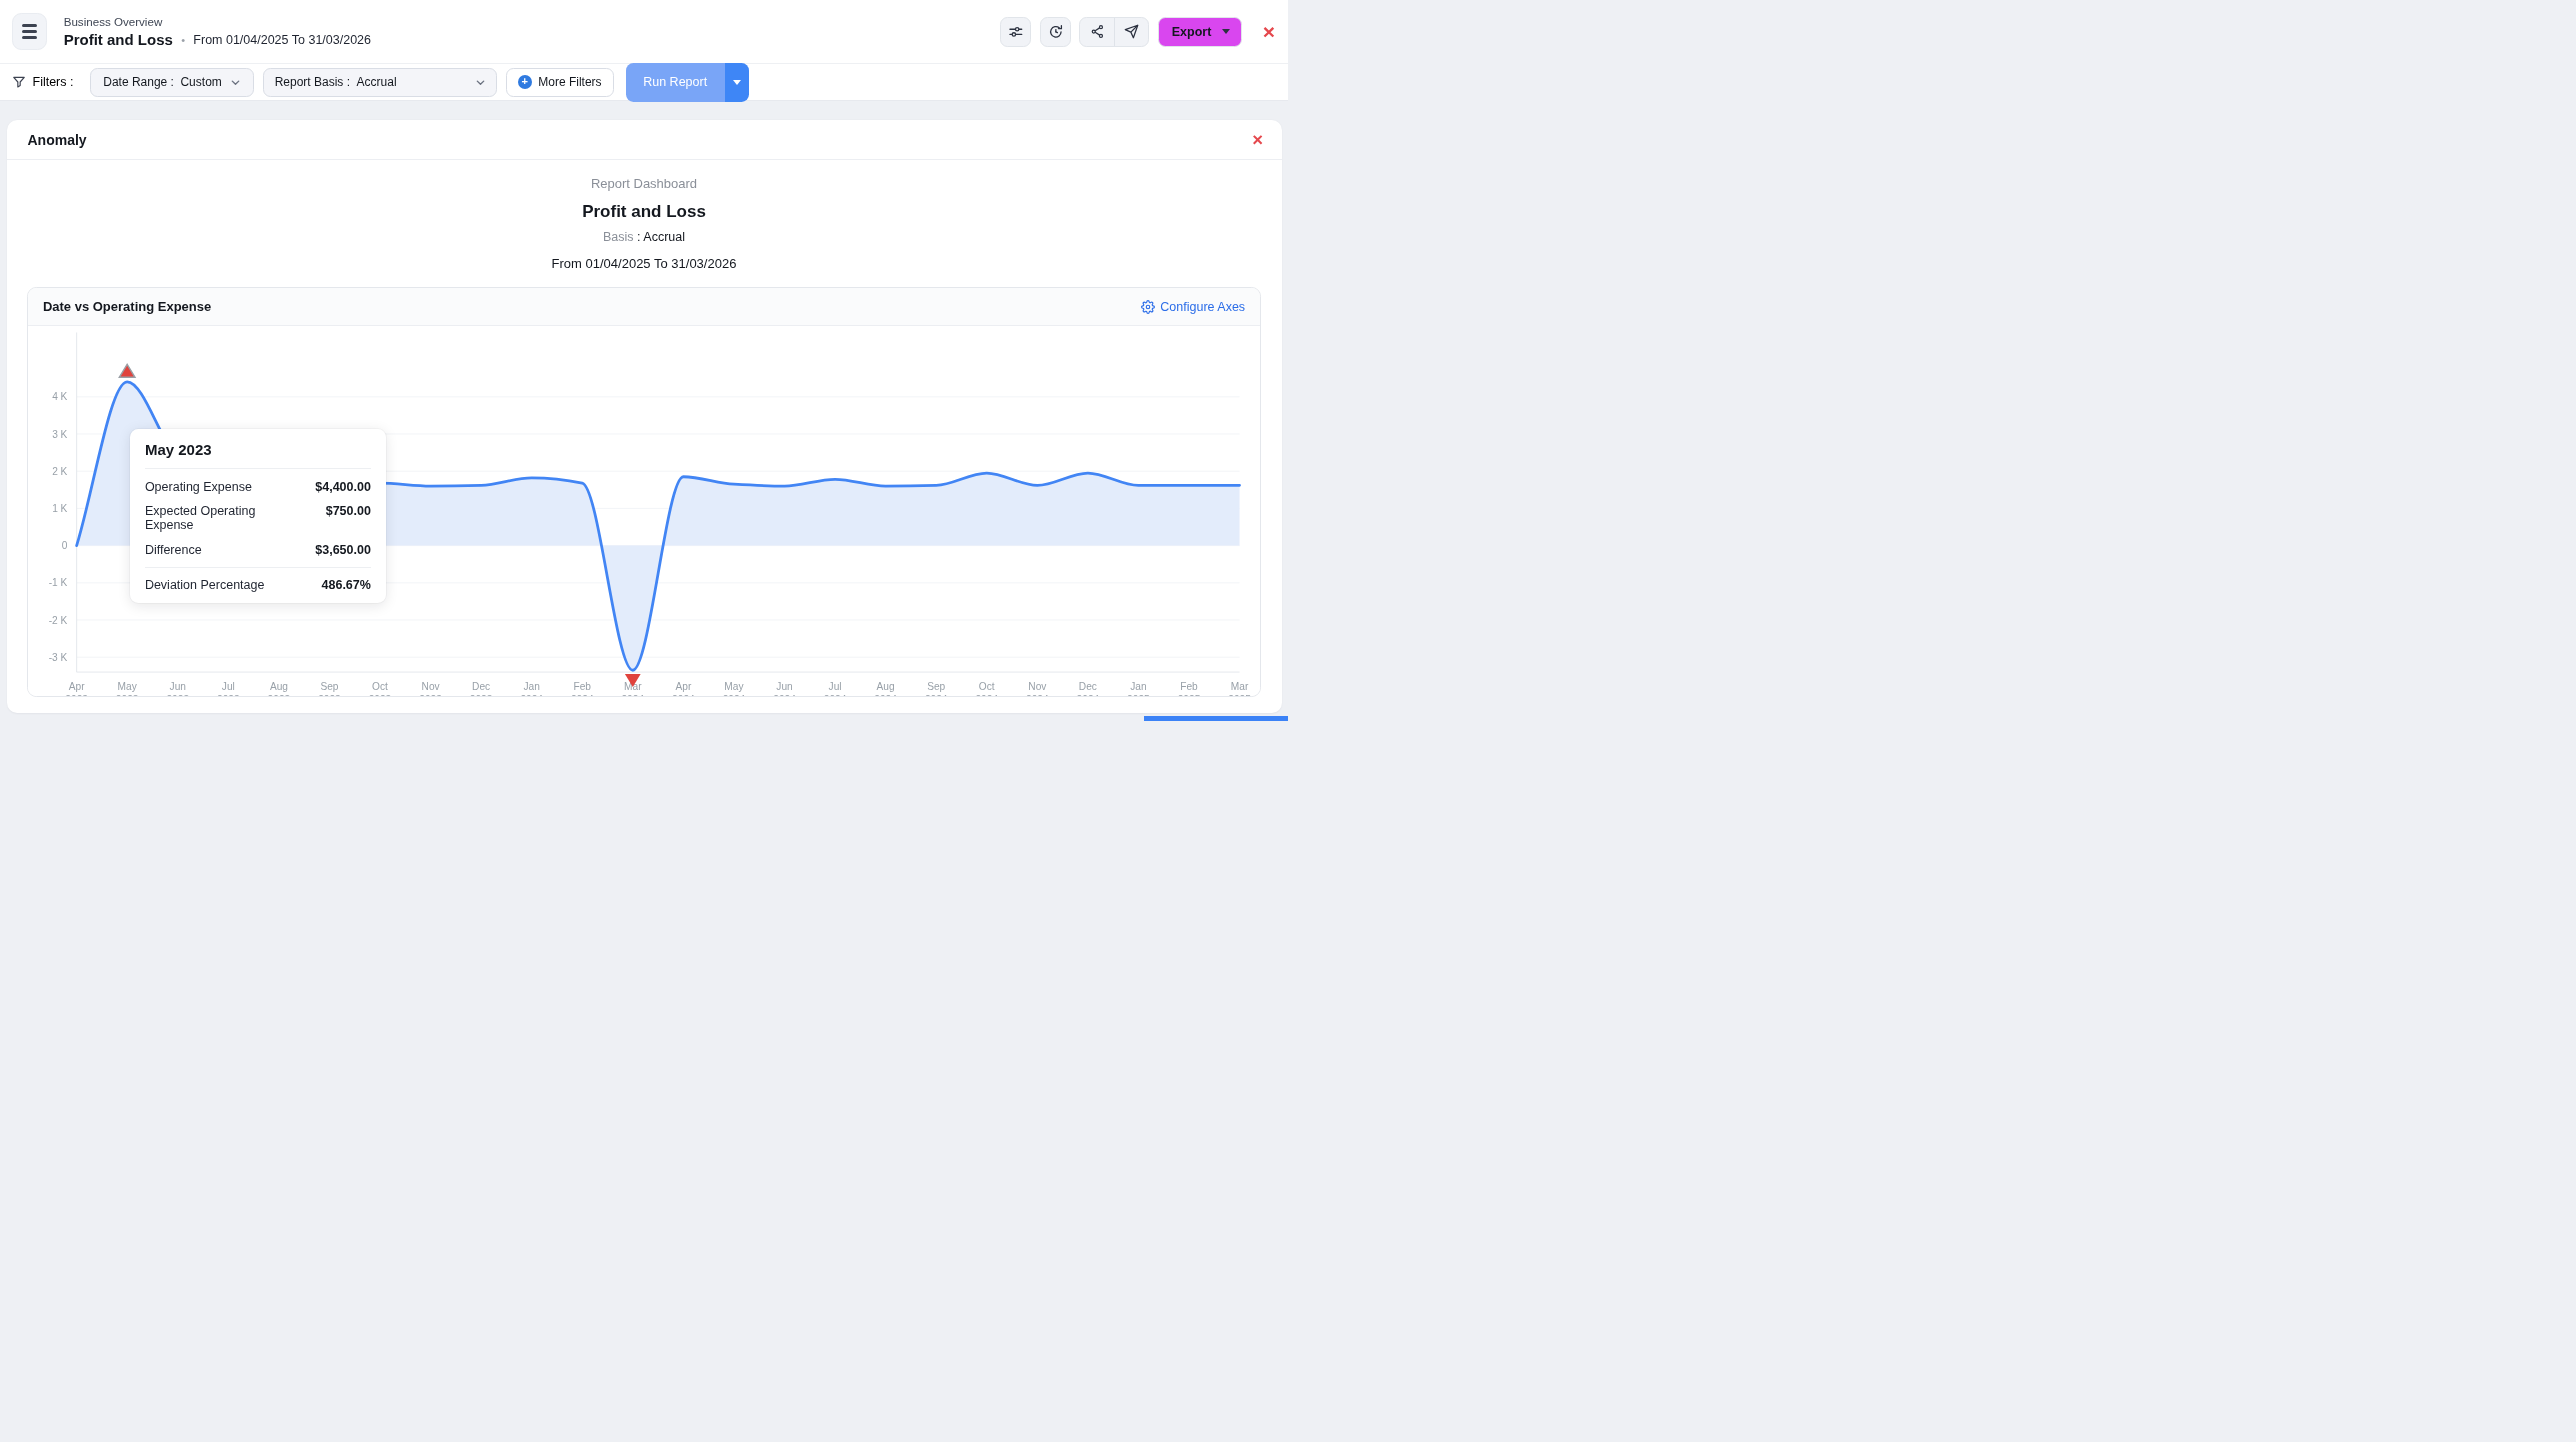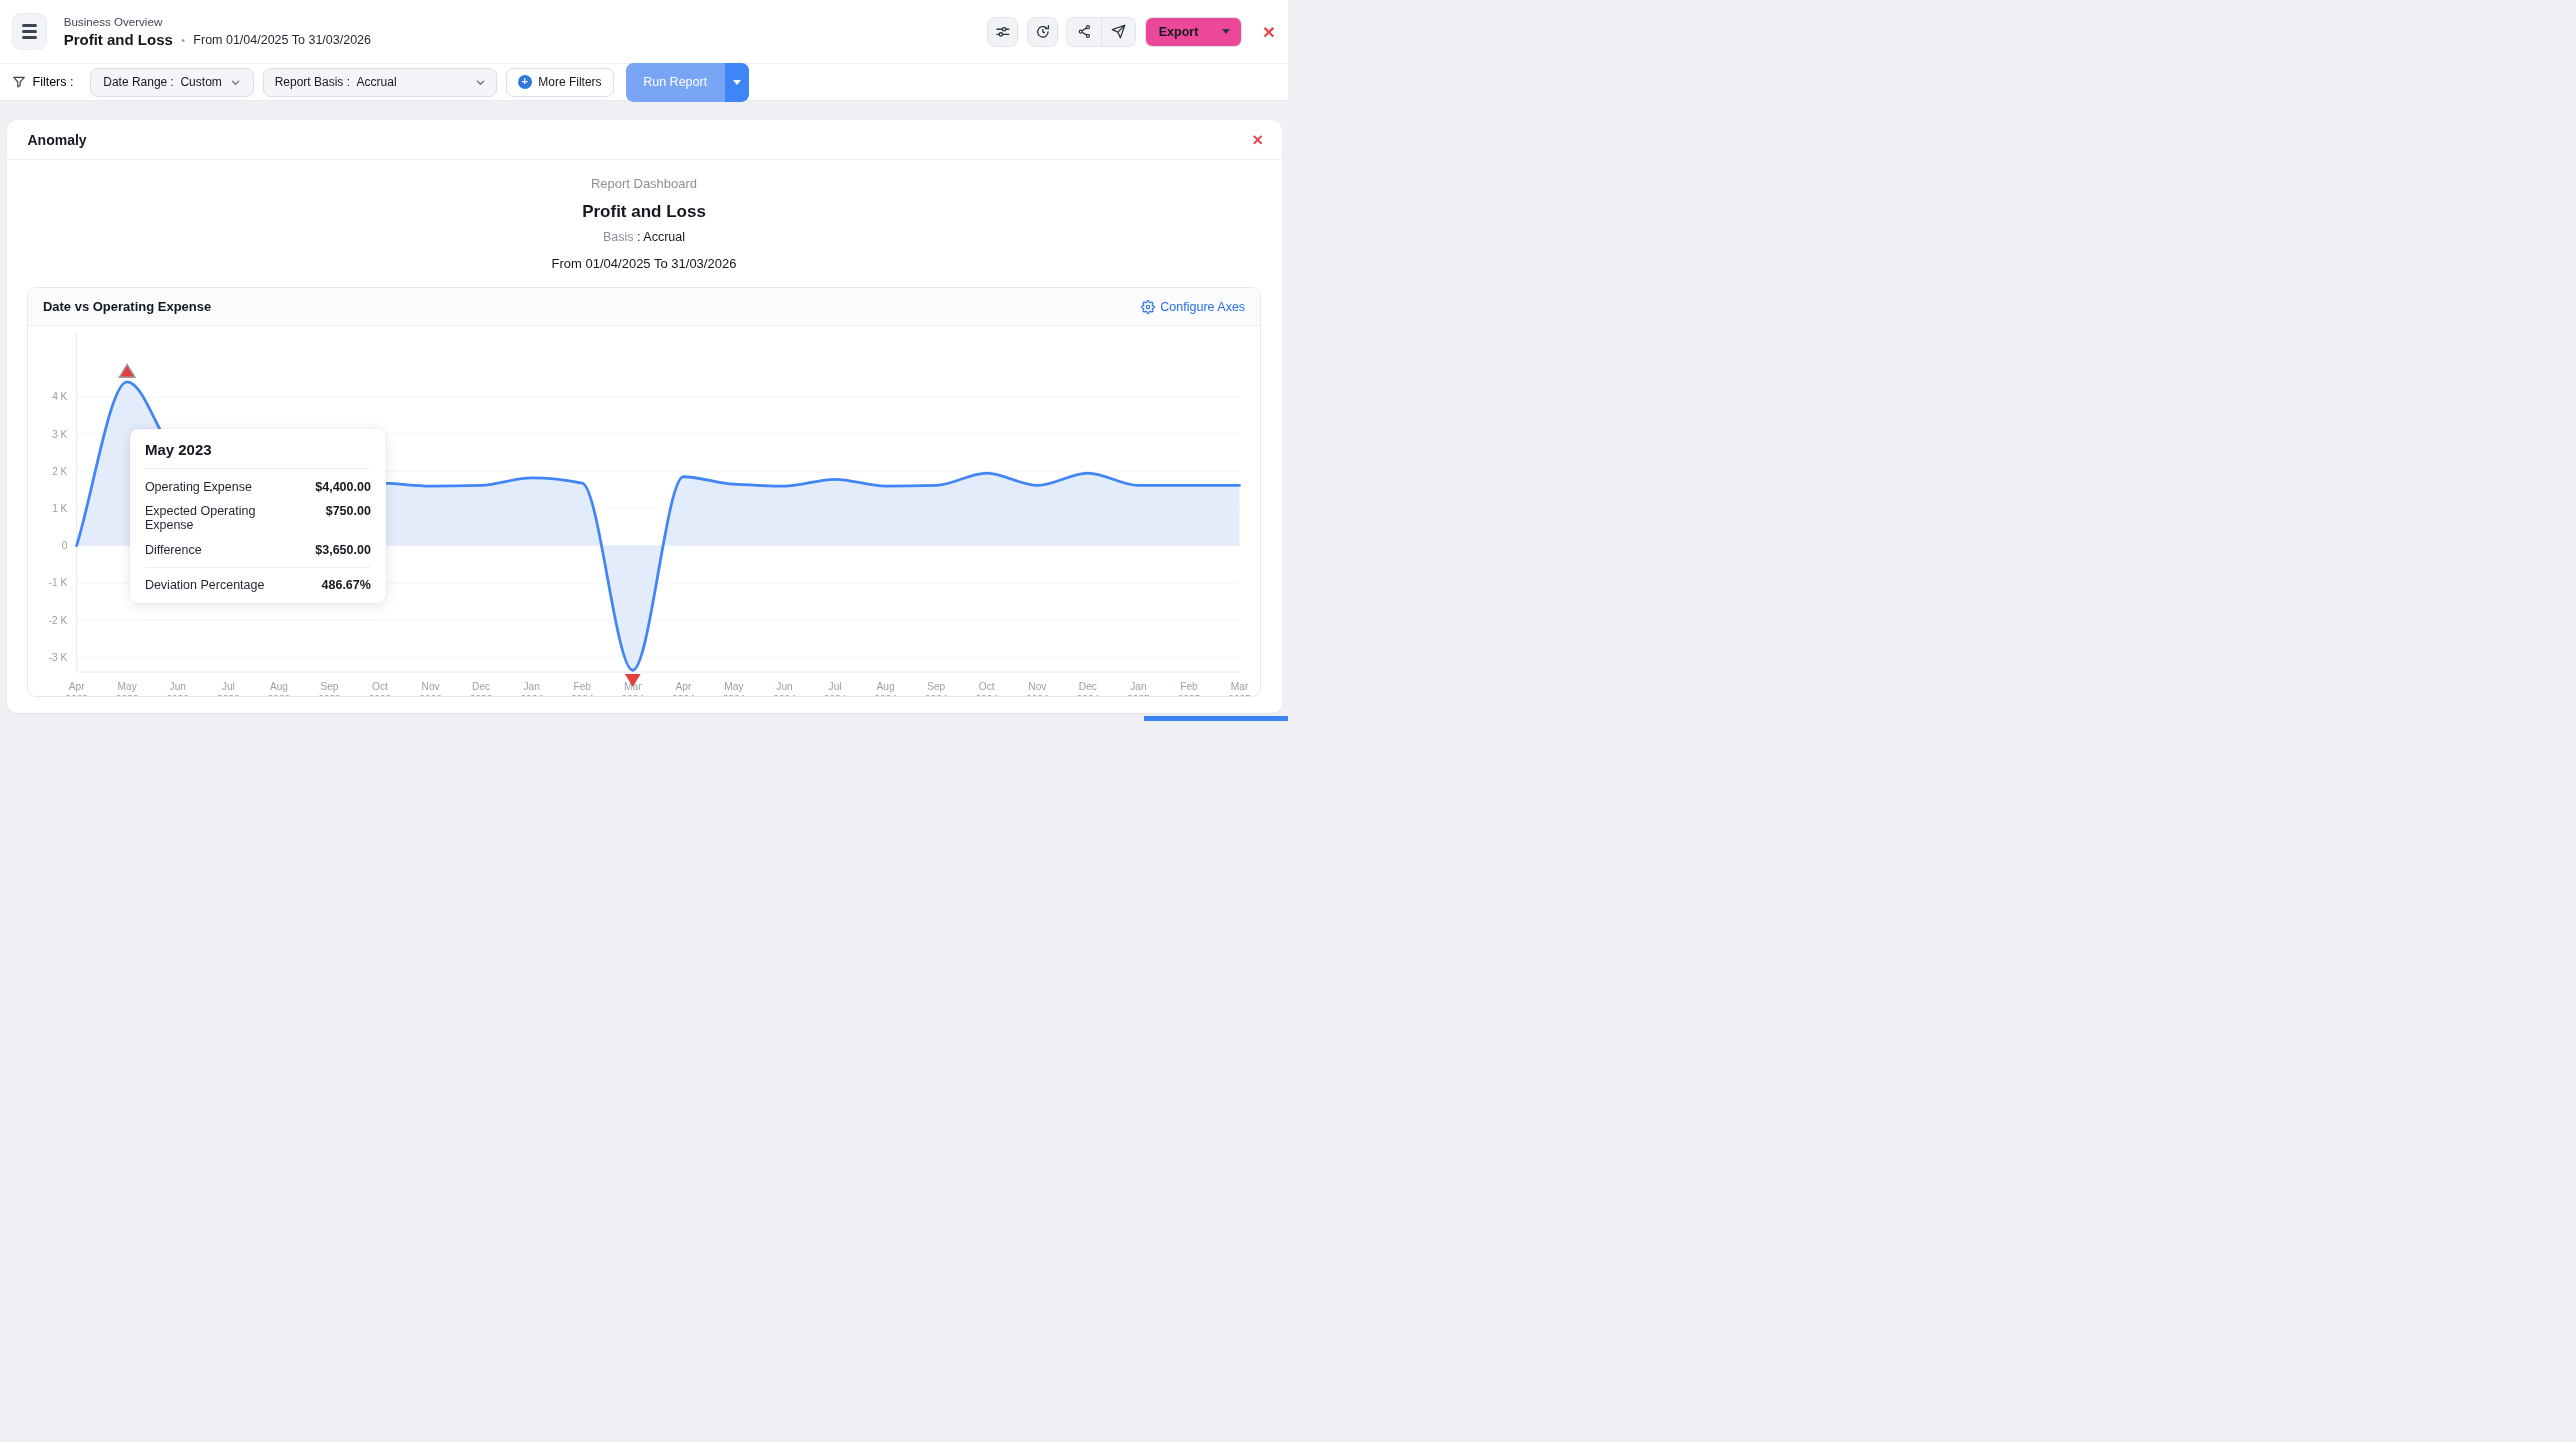--- a/index.html
+++ b/index.html
@@ -48,22 +48,22 @@
   .seg-group {
     display: flex; height: 30px;
     background: #f1f3f7;
     border: 0.9px solid #e1e5ea;
     border-radius: 7.4px; overflow: hidden;
   }
   .seg-cell { width: 34px; display:flex; align-items:center; justify-content:center; cursor:pointer; color:#2c3240; }
   .seg-cell + .seg-cell { border-left: 0.9px solid #dfe3e9; }
   .export-btn {
     height: 30px; padding: 0 11px 0 13px;
-    background: #ec4899; border: 0.9px solid #e1e5ea; border-radius: 7.4px;
-    display: flex; align-items: center; gap: 24px;
+    background: #d946ef; border: 0.9px solid #e1e5ea; border-radius: 7.4px;
+    display: flex; align-items: center; gap: 11px;
     font-size: 12.5px; font-weight: 600; color: #14181f; cursor: pointer; justify-content: space-between;
   }
   .caret-down { width:0; height:0; border-left:4.2px solid transparent; border-right:4.2px solid transparent; border-top:5.1px solid #2c3240; }
   .caret-down.white { border-top-color:#fff; }
   .close-x { margin-left: 20.4px; color: #e5484d; font-size: 21px; font-weight: 700; line-height: 1; cursor: pointer; }
   
   .filterbar {
     background: #fff;
     height: 37px;
     display: flex; align-items: center;

